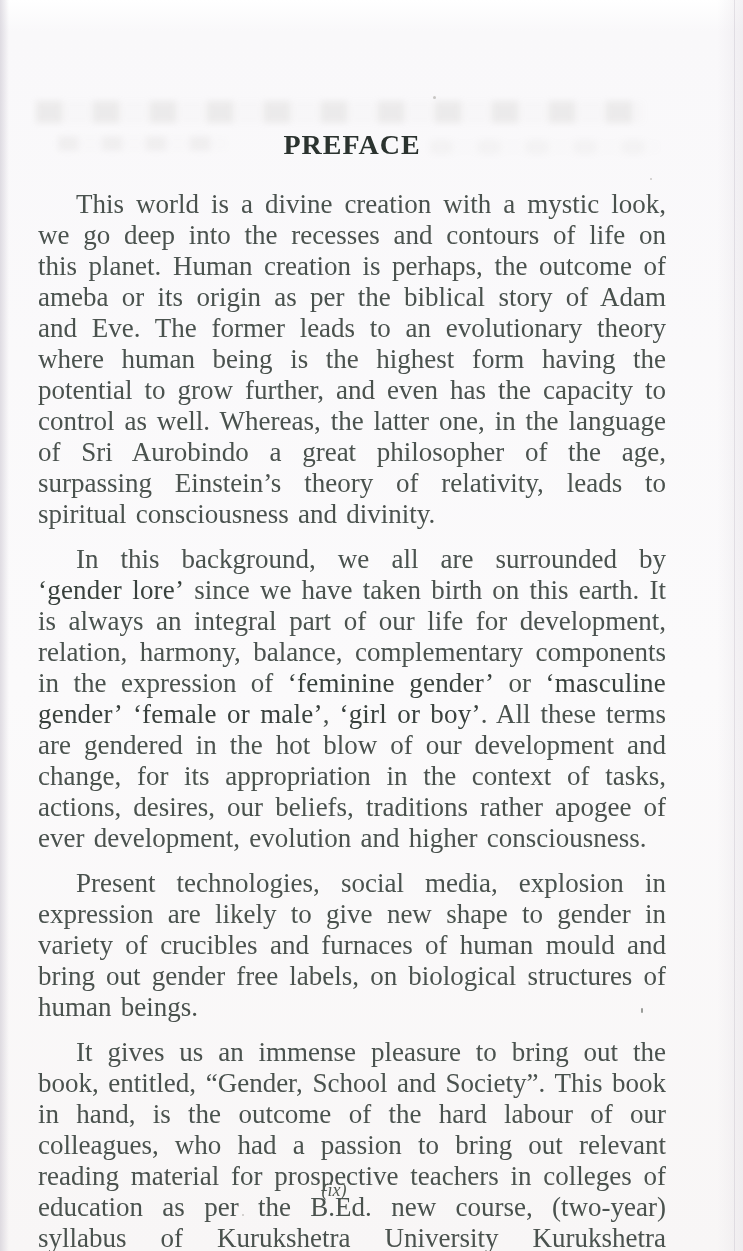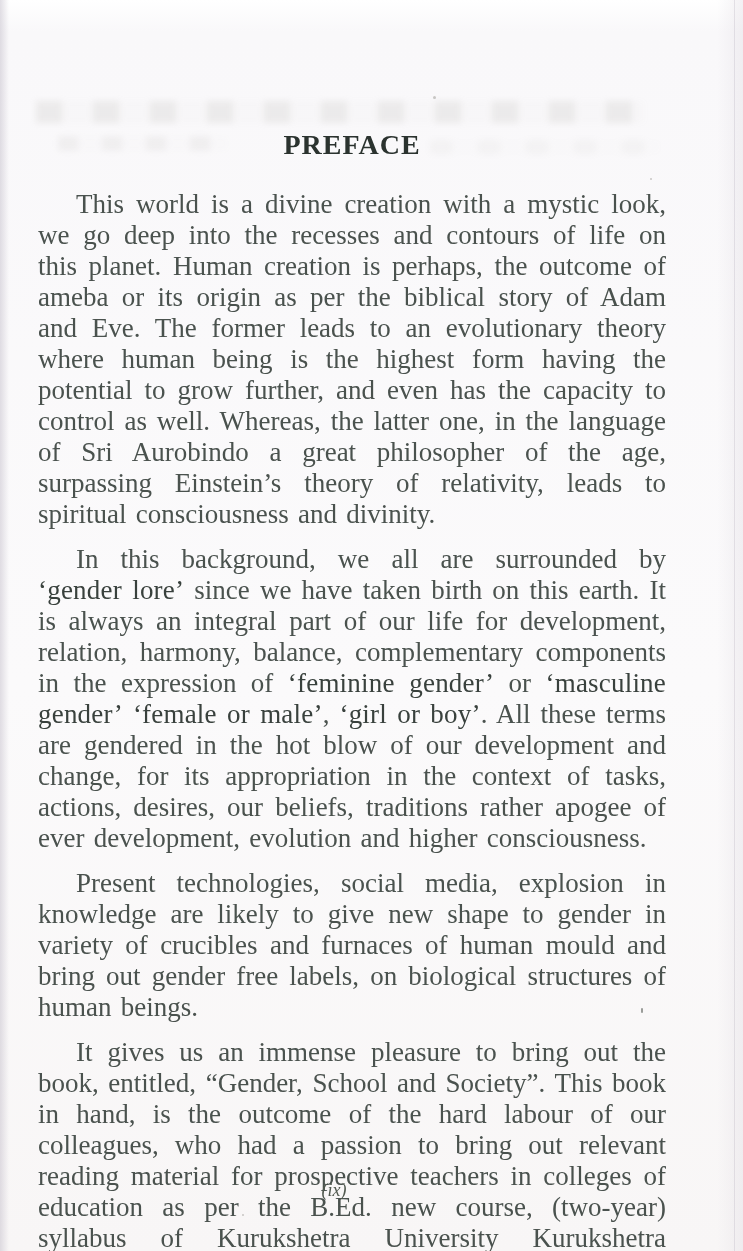--- a/index.html
+++ b/index.html
@@ -55,19 +55,19 @@
   <div class="speck s2"></div>
   <div class="speck s3"></div>
   <div class="speck s4"></div>
   <div class="speck s5"></div>
 
   <div class="content">
     <h1 class="title">PREFACE</h1>
     <div class="body">
         <p class="para"><span>This world is a divine creation with a mystic look, we go deep into the recesses and contours of life on this planet. Human creation is perhaps, the outcome of ameba or its origin as per the biblical story of Adam and Eve. The former leads to an evolutionary theory where human being is the highest form having the potential to grow further, and even has the capacity to control as well. Whereas, the latter one, in the language of Sri Aurobindo a great philosopher of the age, surpassing Einstein’s theory of relativity, leads to spiritual consciousness and divinity.</span></p>
         <p class="para"><span>In this background, we all are surrounded by </span><span class="b">‘gender lore’</span><span> since we have taken birth on this earth. It is always an integral part of our life for development, relation, harmony, balance, complementary components in the expression of </span><span class="b">‘feminine gender’</span><span> or </span><span class="b">‘masculine gender’</span><span> </span><span class="b">‘female or male’</span><span>, </span><span class="b">‘girl or boy’</span><span>. All these terms are gendered in the hot blow of our development and change, for its appropriation in the context of tasks, actions, desires, our beliefs, traditions rather apogee of ever development, evolution and higher consciousness.</span></p>
-        <p class="para"><span>Present technologies, social media, explosion in knowledge are likely to give new shape to gender in variety of crucibles and furnaces of human mould and bring out gender free labels, on biological structures of human beings.</span></p>
+        <p class="para"><span>Present technologies, social media, explosion in expression are likely to give new shape to gender in variety of crucibles and furnaces of human mould and bring out gender free labels, on biological structures of human beings.</span></p>
         <p class="para"><span>It gives us an immense pleasure to bring out the book, entitled, “Gender, School and Society”. This book in hand, is the outcome of the hard labour of our colleagues, who had a passion to bring out relevant reading material for prospective teachers in colleges of education as per the B.Ed. new course, (two-year) syllabus of Kurukshetra University Kurukshetra Haryana.</span></p>
       </div>
   </div>
 
   <div class="footer">(ix)</div>
 </div>
 
 </body></html>

